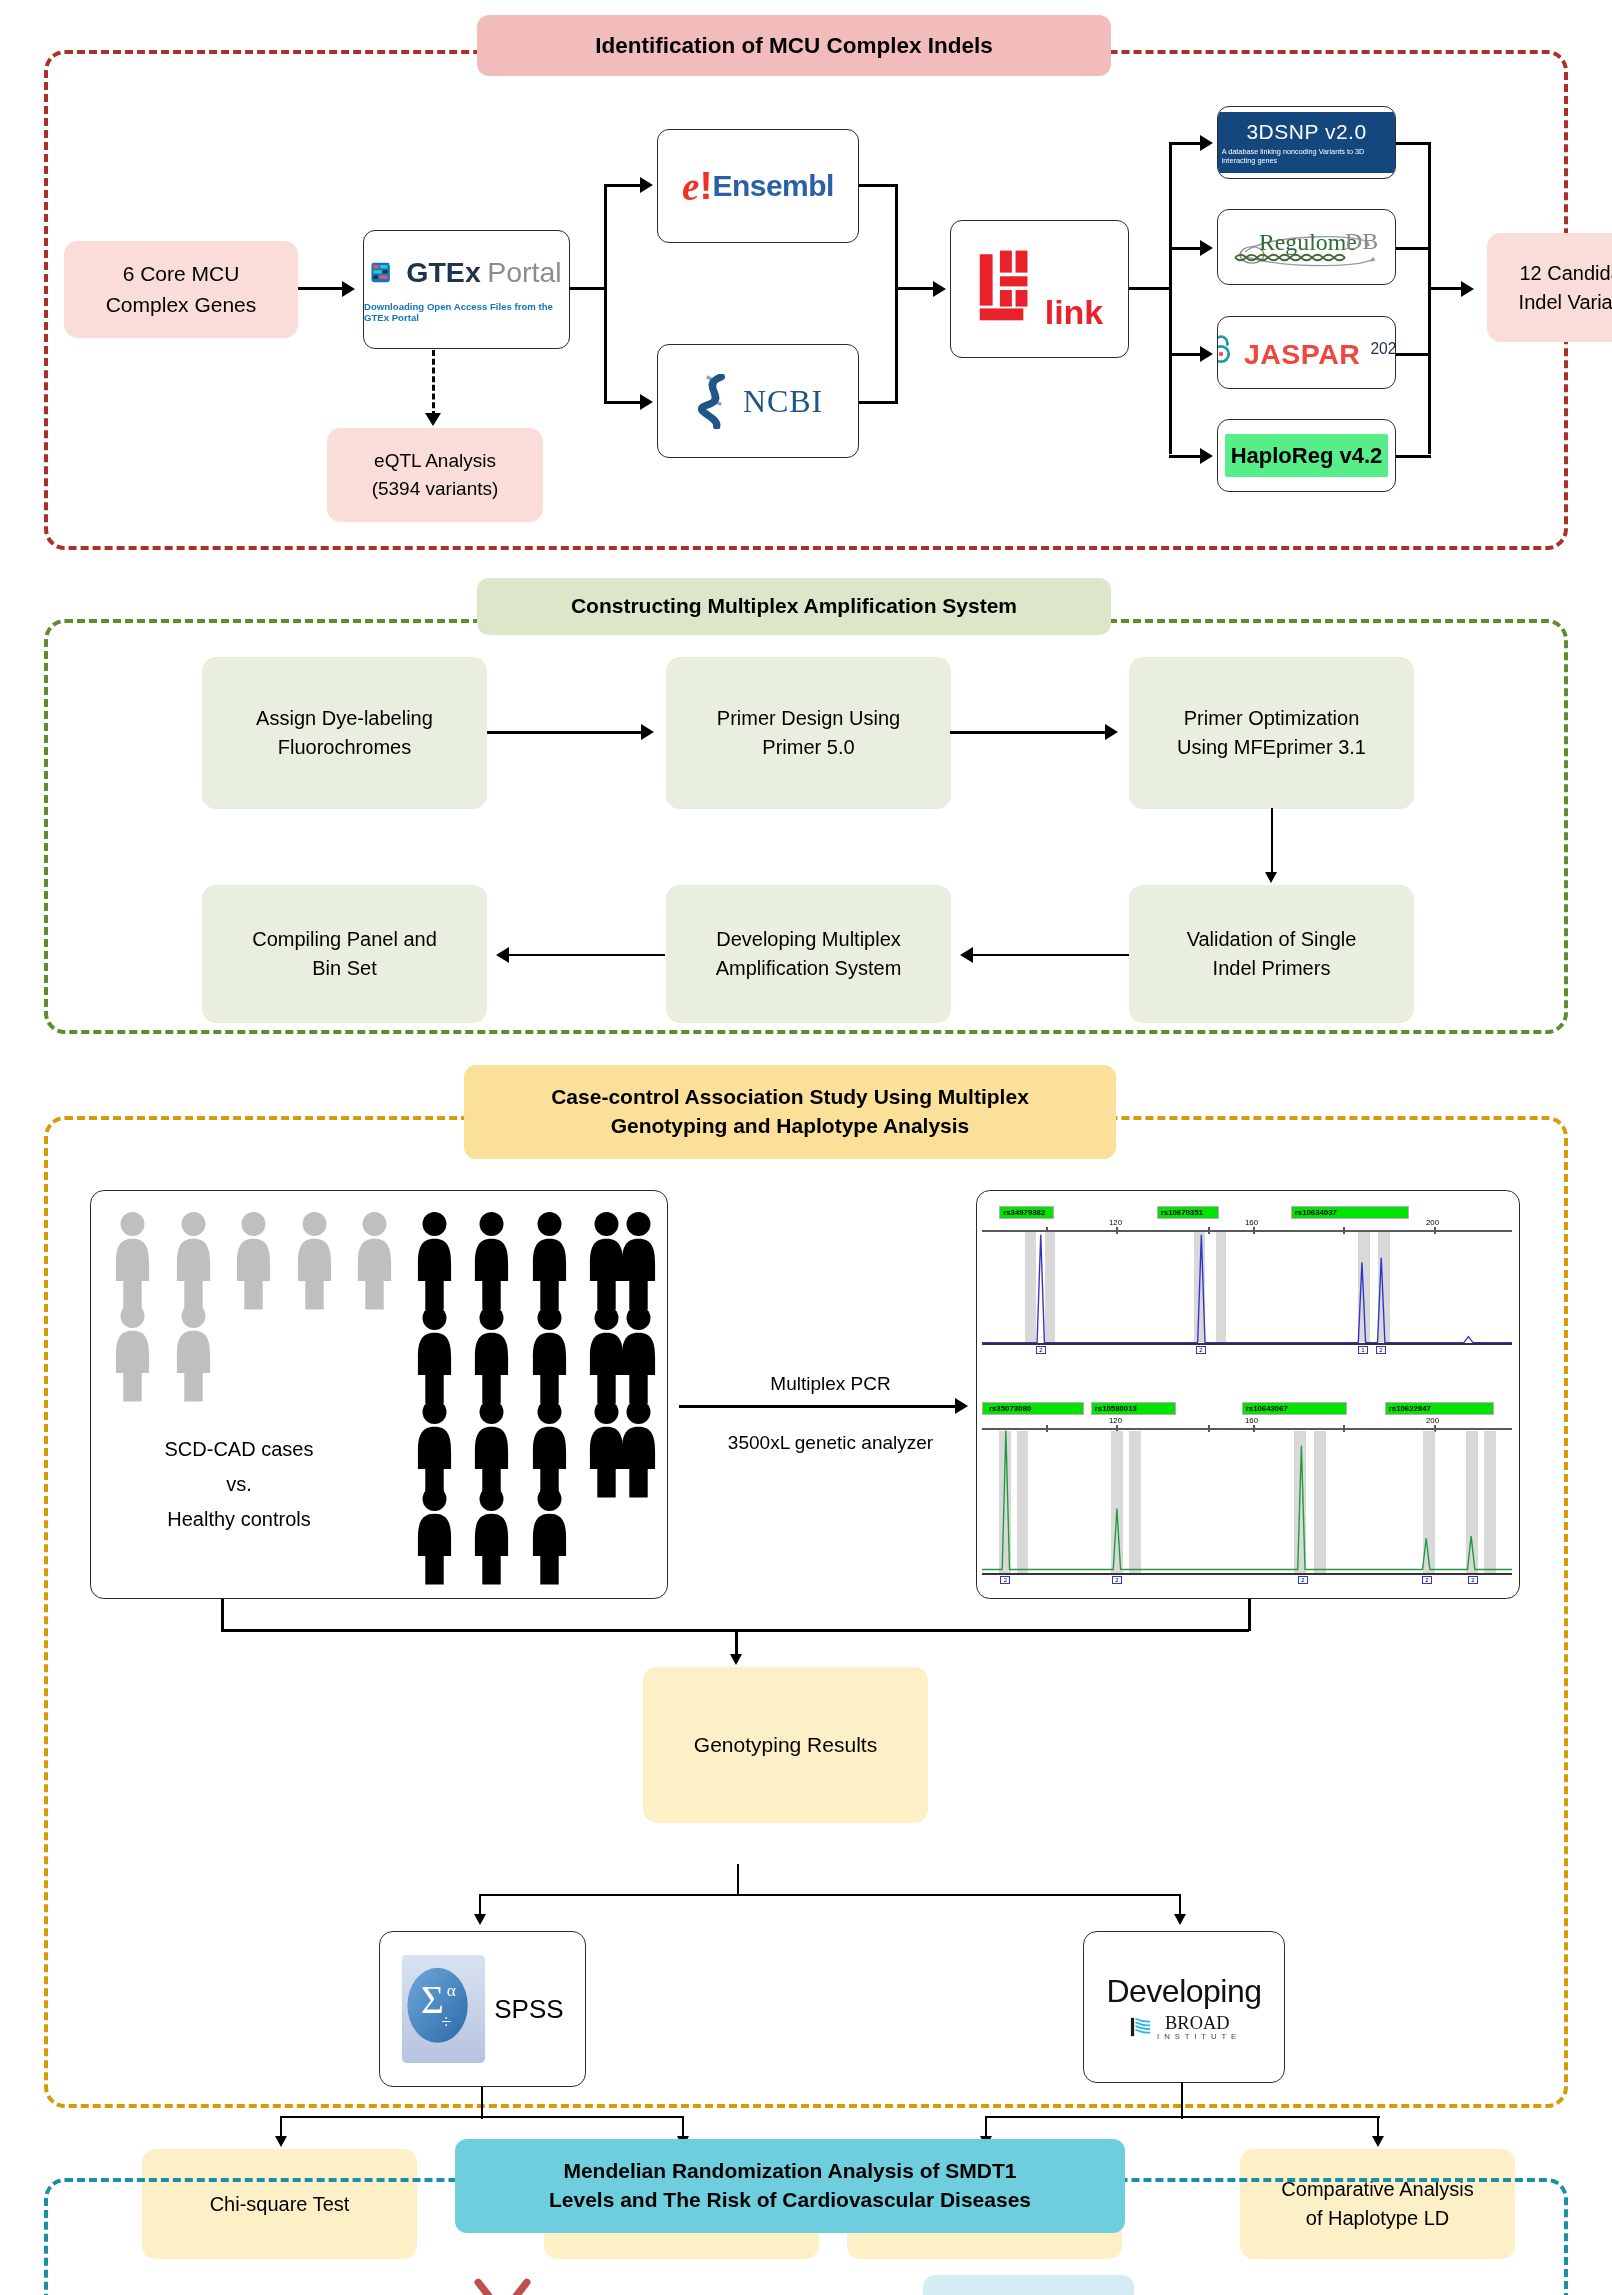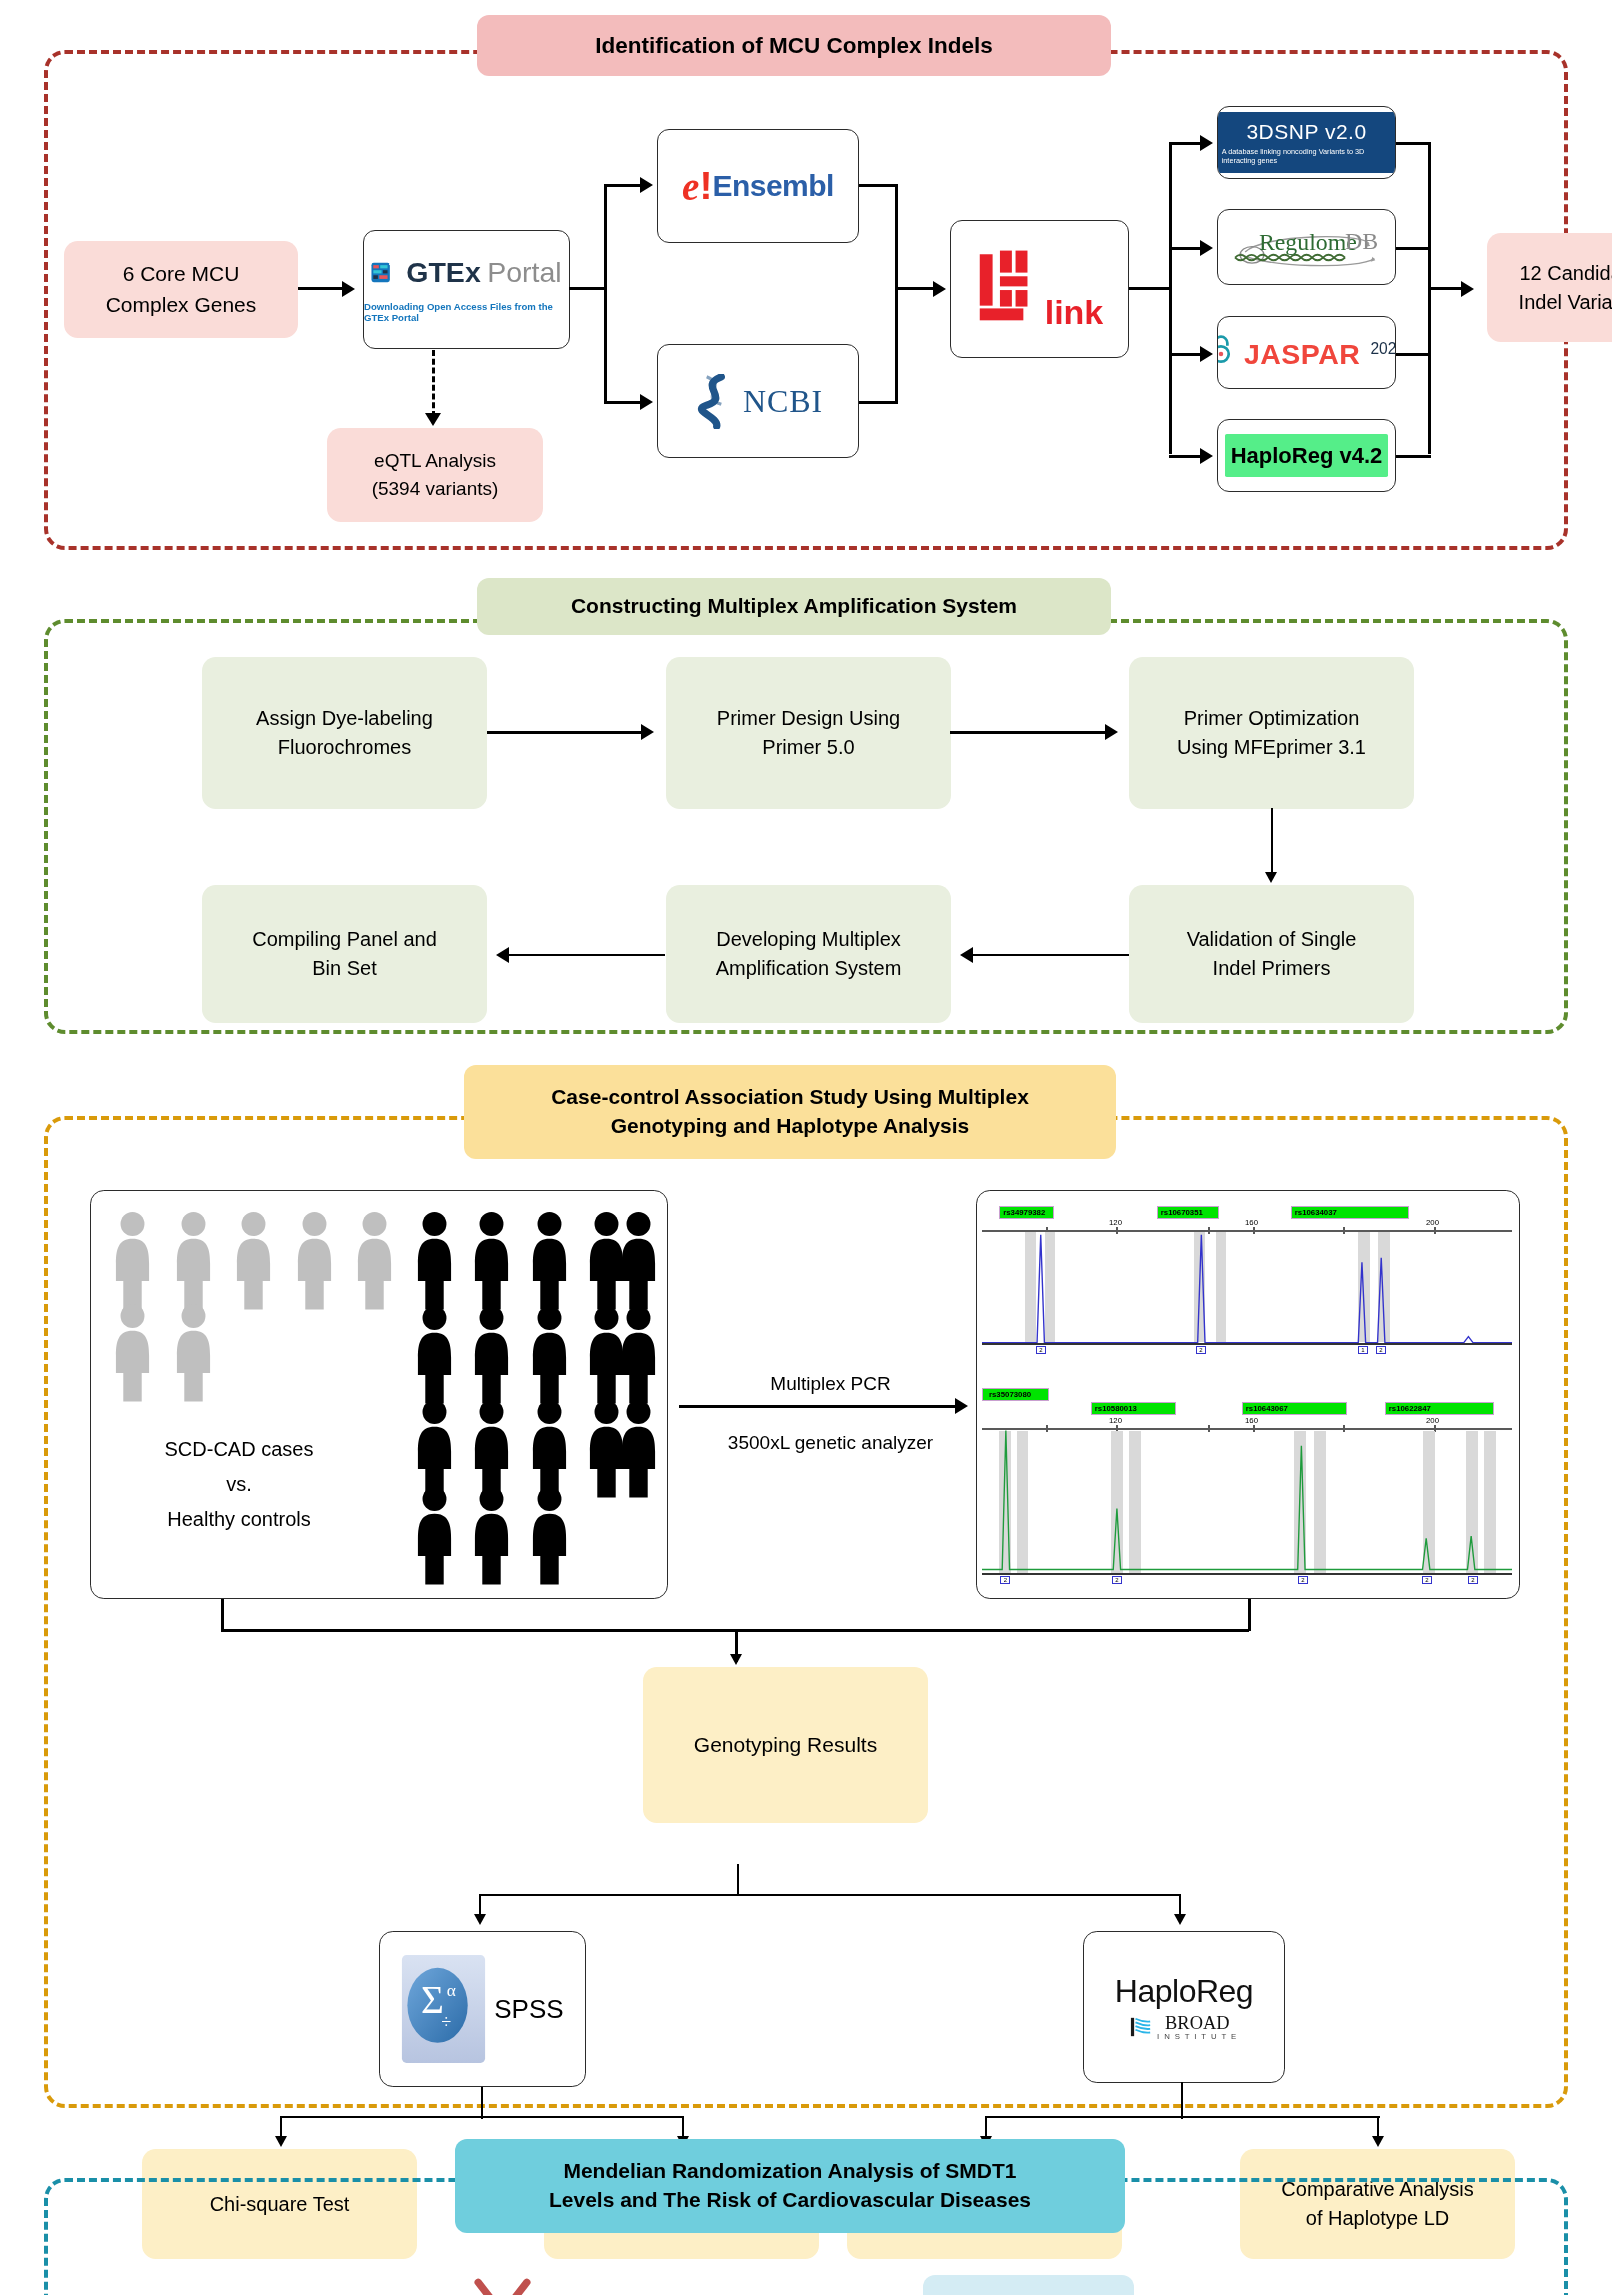--- a/index.html
+++ b/index.html
@@ -488,21 +488,21 @@
       <path d="M0 245 L120 245 L128 10 L136 245 L470 245 L478 10 L486 245 L820 245 L828 70 L836 245 L862 245 L870 60 L878 245 L1050 245 L1060 232 L1070 245 L1155 245" stroke="#3333cc" stroke-width="3" fill="none"></path>
     </svg>
     <div class="base" style="top:140px;"></div>
     <div class="allele" style="left:54px; top:143px; width:10px;">2</div>
     <div class="allele" style="left:214px; top:143px; width:10px;">2</div>
     <div class="allele" style="left:376px; top:143px; width:10px;">1</div>
     <div class="allele" style="left:394px; top:143px; width:10px;">2</div>
   </div>
 
   <div class="epg" style="left:982px; top:1380px; width:530px; height:211px;">
-    <div class="rsbar" style="left:0px; top:8px; width:67px;padding-left:6px;">rs35073080</div>
+    <div class="rsbar" style="left:0px; top:22px; width:102px;padding-left:6px;">rs35073080</div>
     <div class="rsbar" style="left:109px; top:22px; width:85px;">rs10580013</div>
     <div class="rsbar" style="left:260px; top:22px; width:105px;">rs10643067</div>
     <div class="rsbar" style="left:403px; top:22px; width:109px;">rs10622847</div>
     <div class="ticklabel" style="left:127px; top:36px;">120</div>
     <div class="ticklabel" style="left:263px; top:36px;">160</div>
     <div class="ticklabel" style="left:444px; top:36px;">200</div>
     <div class="axis" style="top:48px;"></div>
     <div class="tick" style="left:64px; top:45px; height:7.3px;"></div>
     <div class="tick" style="left:134px; top:45px; height:7.3px;"></div>
     <div class="tick" style="left:226px; top:45px; height:7.3px;"></div>
@@ -562,21 +562,21 @@
         <text x="44" y="128" font-family="Liberation Serif, serif" font-size="86" fill="#ffffff">Σ</text>
         <text x="100" y="92" font-family="Liberation Serif, serif" font-size="38" fill="#ffffff">α</text>
         <text x="88" y="162" font-family="Liberation Serif, serif" font-size="40" fill="#ffffff">÷</text>
       </svg>
       <span class="sp">SPSS</span>
     </div>
   </div>
 
   <div class="card plain" style="left:1083px; top:1931px; width:202px; height:152px;">
     <div class="logo-haploview">
-      <span class="hv">HaploReg</span>
+      <span class="hv">Developing</span>
       <div class="broadwrap">
         <svg width="22" height="22" viewBox="0 0 48 48">
           <rect x="2" y="4" width="7" height="40" fill="#1a1a1a"></rect>
           <path d="M12 6 q18 8 32 6 M12 14 q18 8 32 6 M12 22 q18 8 32 6 M12 30 q18 8 32 6" stroke="#2BB5E8" stroke-width="4" fill="none"></path>
         </svg>
         <div style="display:flex;flex-direction:column;align-items:center;">
           <span class="broad">BROAD</span>
           <span class="inst">I N S T I T U T E</span>
         </div>
       </div>

